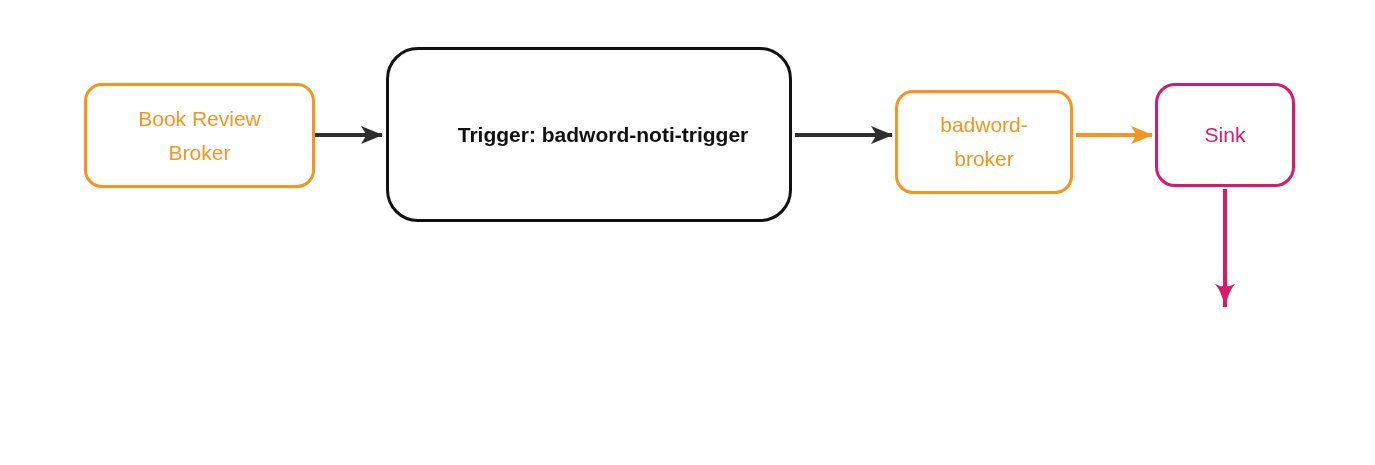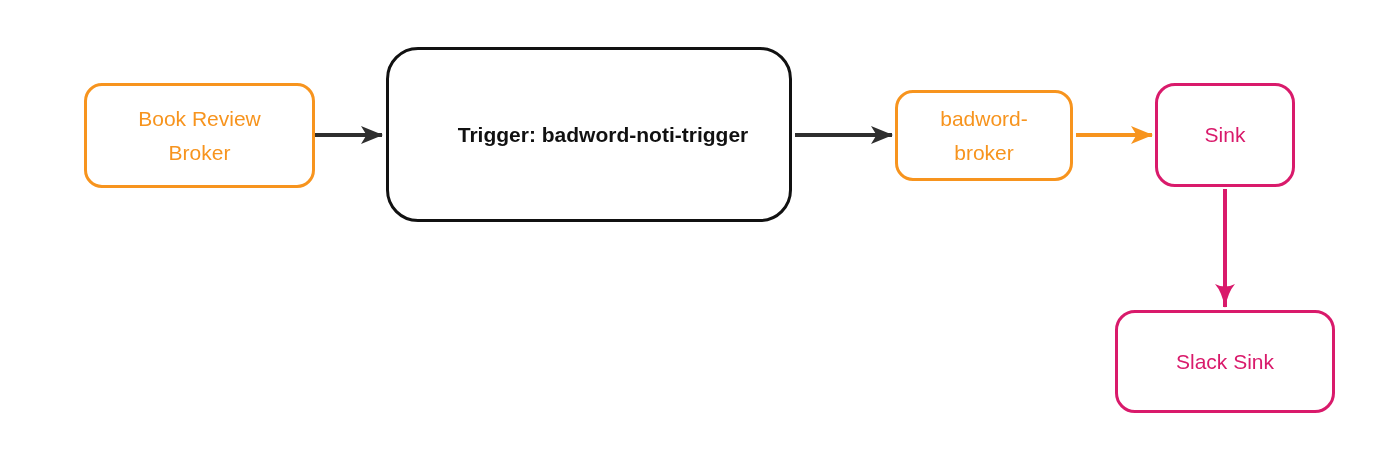--- a/index.html
+++ b/index.html
@@ -61,25 +61,22 @@
   <div class="node orange-node" style="left:53px;top:83px;width:231px;height:105px;margin-left:31px;">
     <span class="wrap-150">Book Review Broker</span>
   </div>
 
   <div class="node trigger-node" style="left:386px;top:47px;width:406px;height:175px;padding-left:28px;">
     <div>
       <span class="b">Trigger: badword-noti-trigger</span>
     </div>
   </div>
 
-  <div class="node orange-node" style="left:895px;top:90px;width:178px;height:91px;">
+  <div class="node orange-node" style="left:895px;top:90px;width:178px;height:104px;">
     <span class="wrap-120">badword-broker</span>
   </div>
 
   <div class="node pink-node" style="left:1155px;top:83px;width:140px;height:104px;">
     <span>Sink</span>
   </div>
 
-  <div class="node pink-node" style="left:1115px;top:310px;width:220px;height:103px;">
-    <span>Slack Sink</span>
-  </div>
 
 </div>
 
 </body></html>

